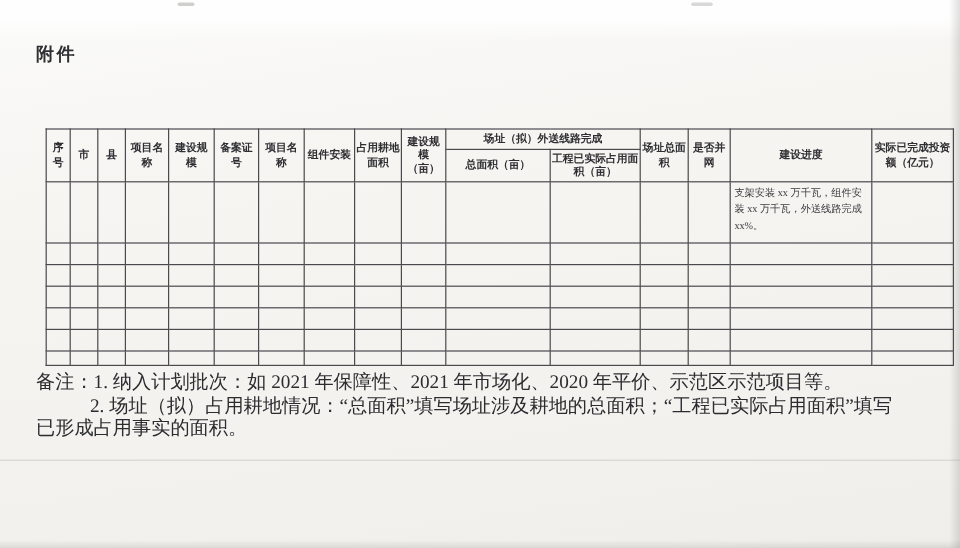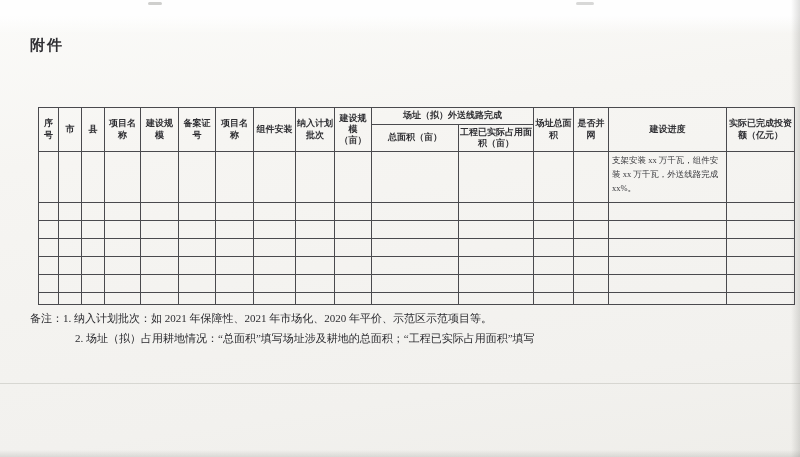--- a/index.html
+++ b/index.html
@@ -65,21 +65,21 @@
   }
   td.progress-sample {
     font-family: "Liberation Serif", "DejaVu Serif", serif;
     vertical-align: top; text-align: left;
     line-height: 1.62; padding: 2px 3px;
     color: #3a3a3e;
   }
   .notes {
     position: absolute; left: 30px; top: 309px; width: 748px;
     font-family: "Liberation Serif", "DejaVu Serif", serif;
-    font-size: 11px; line-height: 19.5px; color: #2c2c30;
+    font-size: 16px; line-height: 19.5px; color: #2c2c30;
   }
   .note-line { white-space: nowrap; }
   .note-line.indent { padding-left: 45px; }
 </style>
 </head>
 <body>
 
 <div class="page">
 
   <div class="scan-top-band"></div>
@@ -113,21 +113,21 @@
     <thead>
       <tr style="height:17px">
         <th rowspan="2">序号</th>
         <th rowspan="2">市</th>
         <th rowspan="2">县</th>
         <th rowspan="2">项目名称</th>
         <th rowspan="2">建设规模</th>
         <th rowspan="2">备案证号</th>
         <th rowspan="2">项目名称</th>
         <th rowspan="2">组件安装</th>
-        <th rowspan="2">纳入计划批次</th>
+        <th rowspan="2">占用耕地面积</th>
         <th rowspan="2">建设规模（亩）</th>
         <th colspan="2">场址（拟）外送线路完成</th>
         <th rowspan="2">场址总面积</th>
         <th rowspan="2">是否并网</th>
         <th rowspan="2">建设进度</th>
         <th rowspan="2">实际已完成投资额（亿元）</th>
       </tr>
       <tr style="height:27px">
         <th>总面积（亩）</th>
         <th>工程已实际占用面积（亩）</th>
@@ -259,15 +259,16 @@
           <td></td>
         <td></td>
           <td></td>
       </tr>
     </tbody>
   </table>
 
   <div class="notes">
     <div class="note-line">备注：1. 纳入计划批次：如 2021 年保障性、2021 年市场化、2020 年平价、示范区示范项目等。</div>
     <div class="note-line indent">2. 场址（拟）占用耕地情况：“总面积”填写场址涉及耕地的总面积；“工程已实际占用面积”填写</div>
+    <div class="note-line">已形成占用事实的面积。</div>
   </div>
 
 </div>
 
 </body></html>

